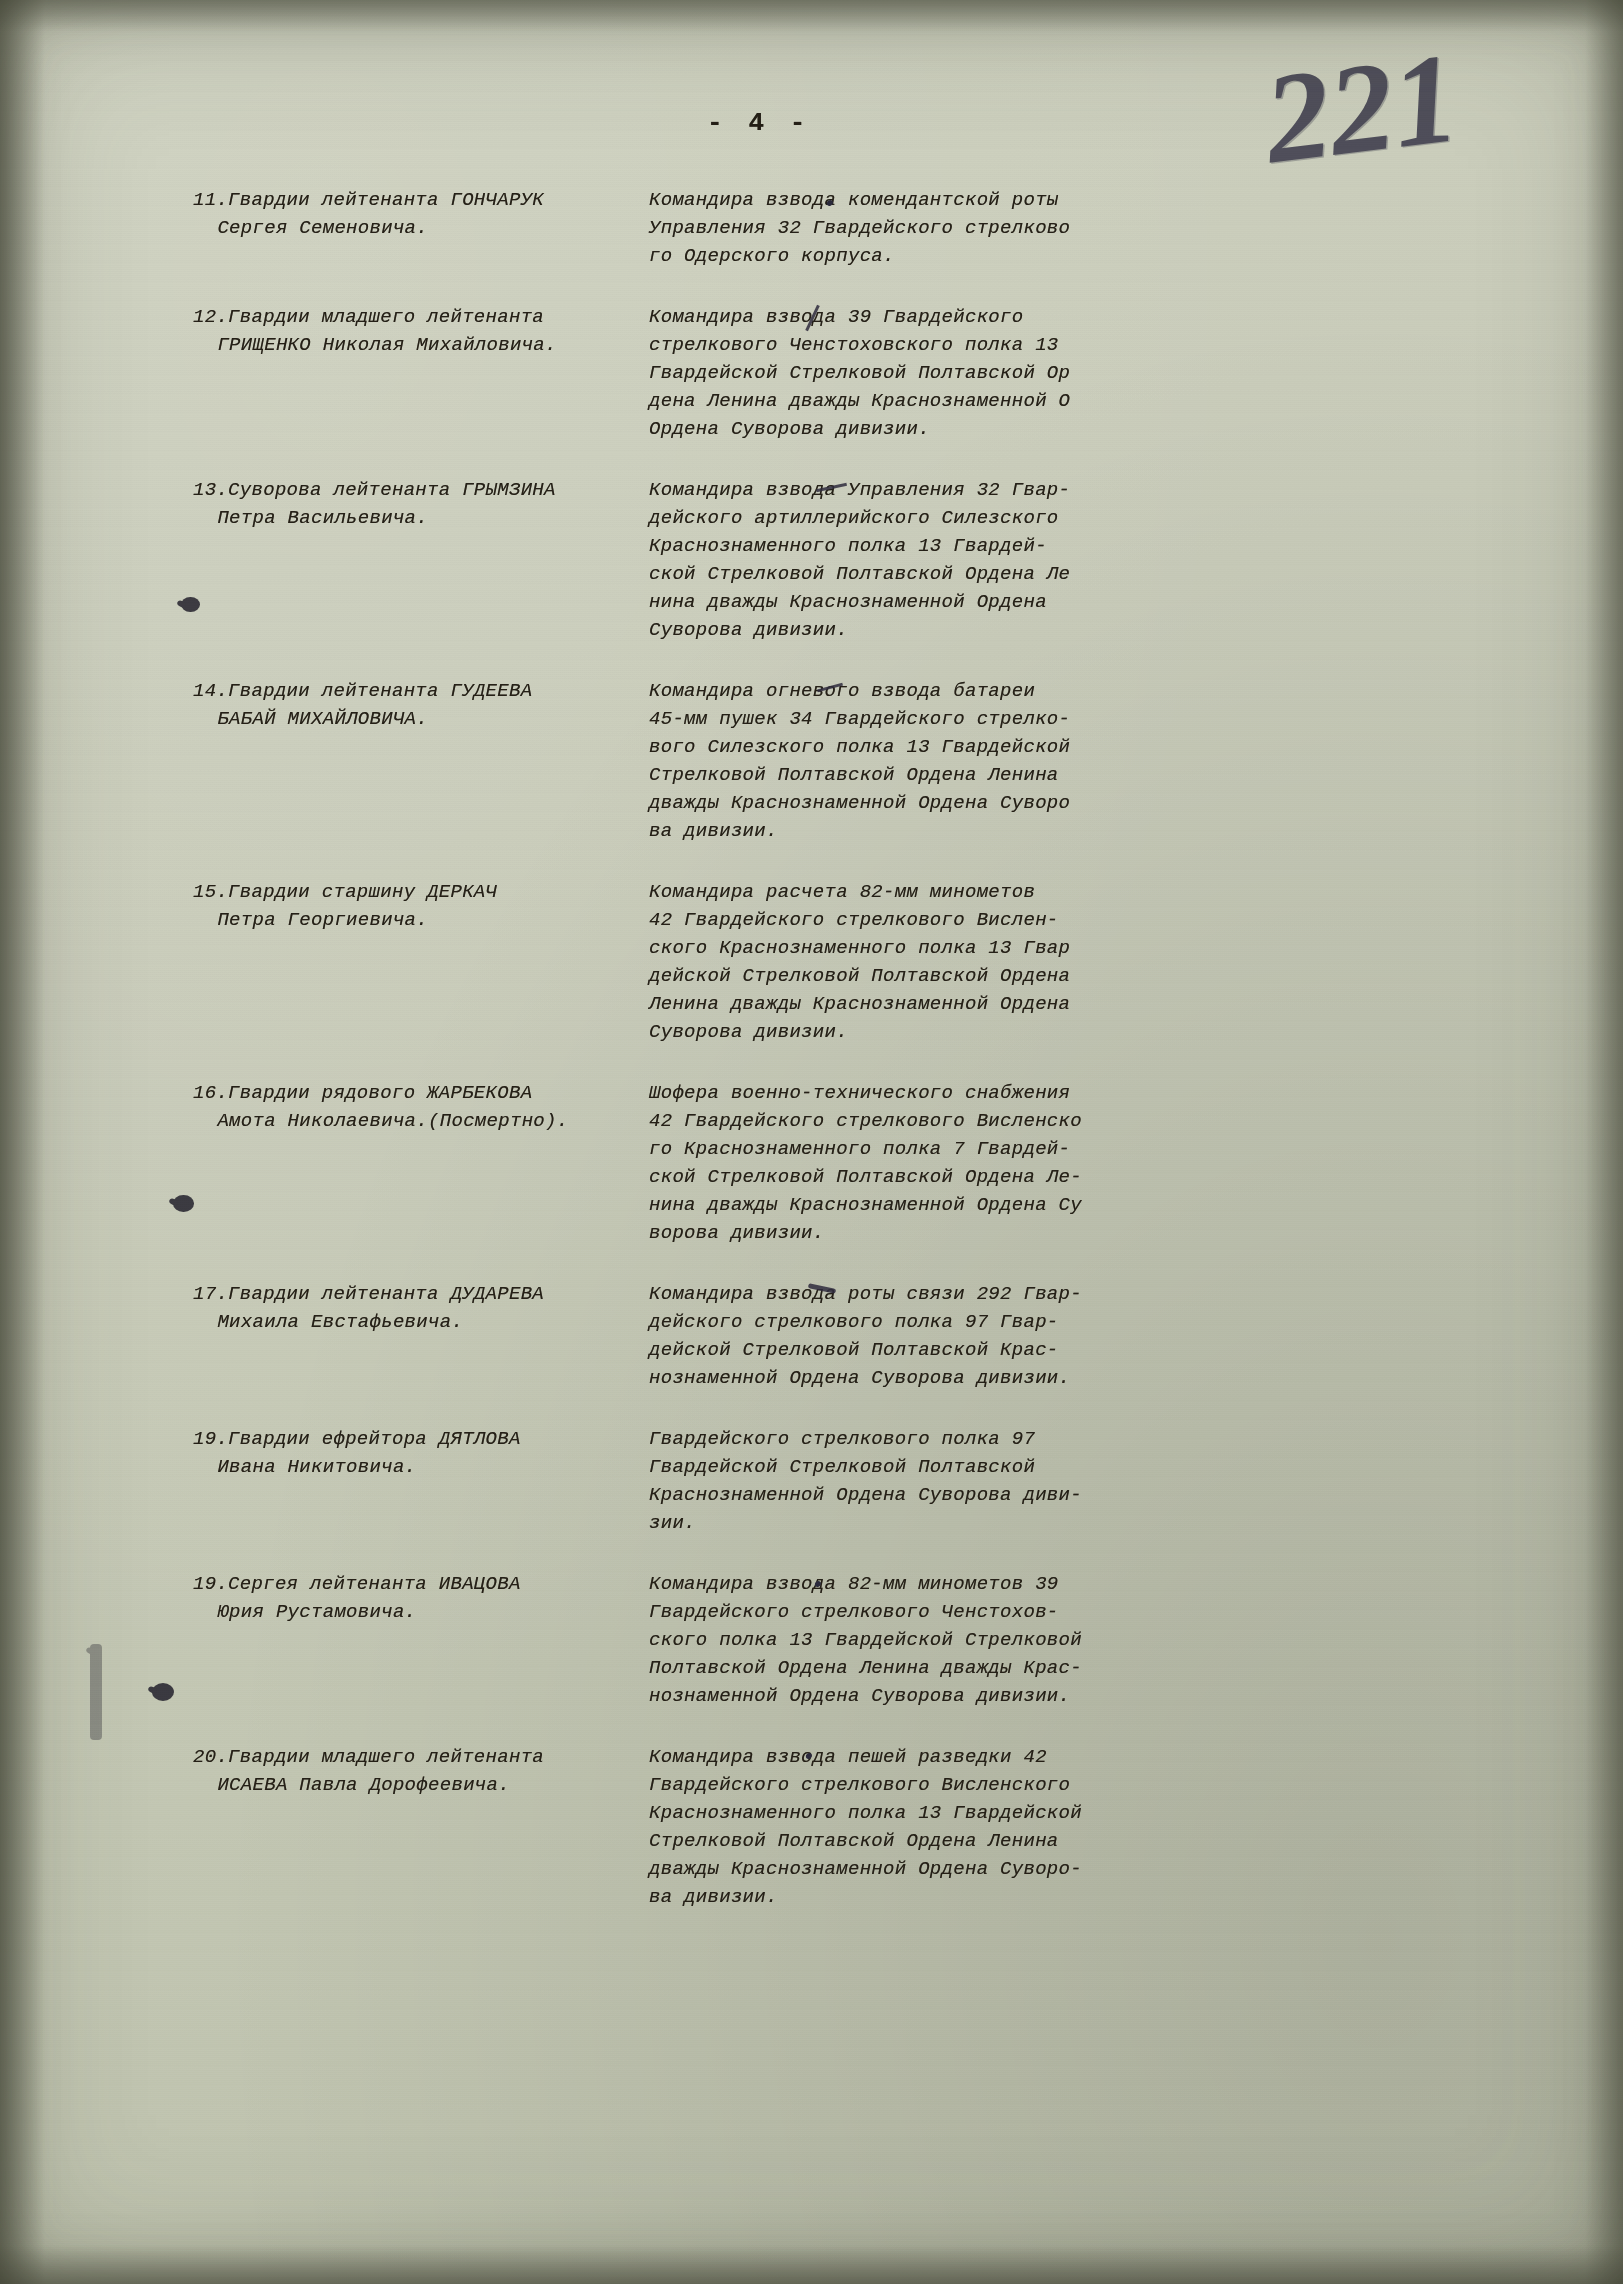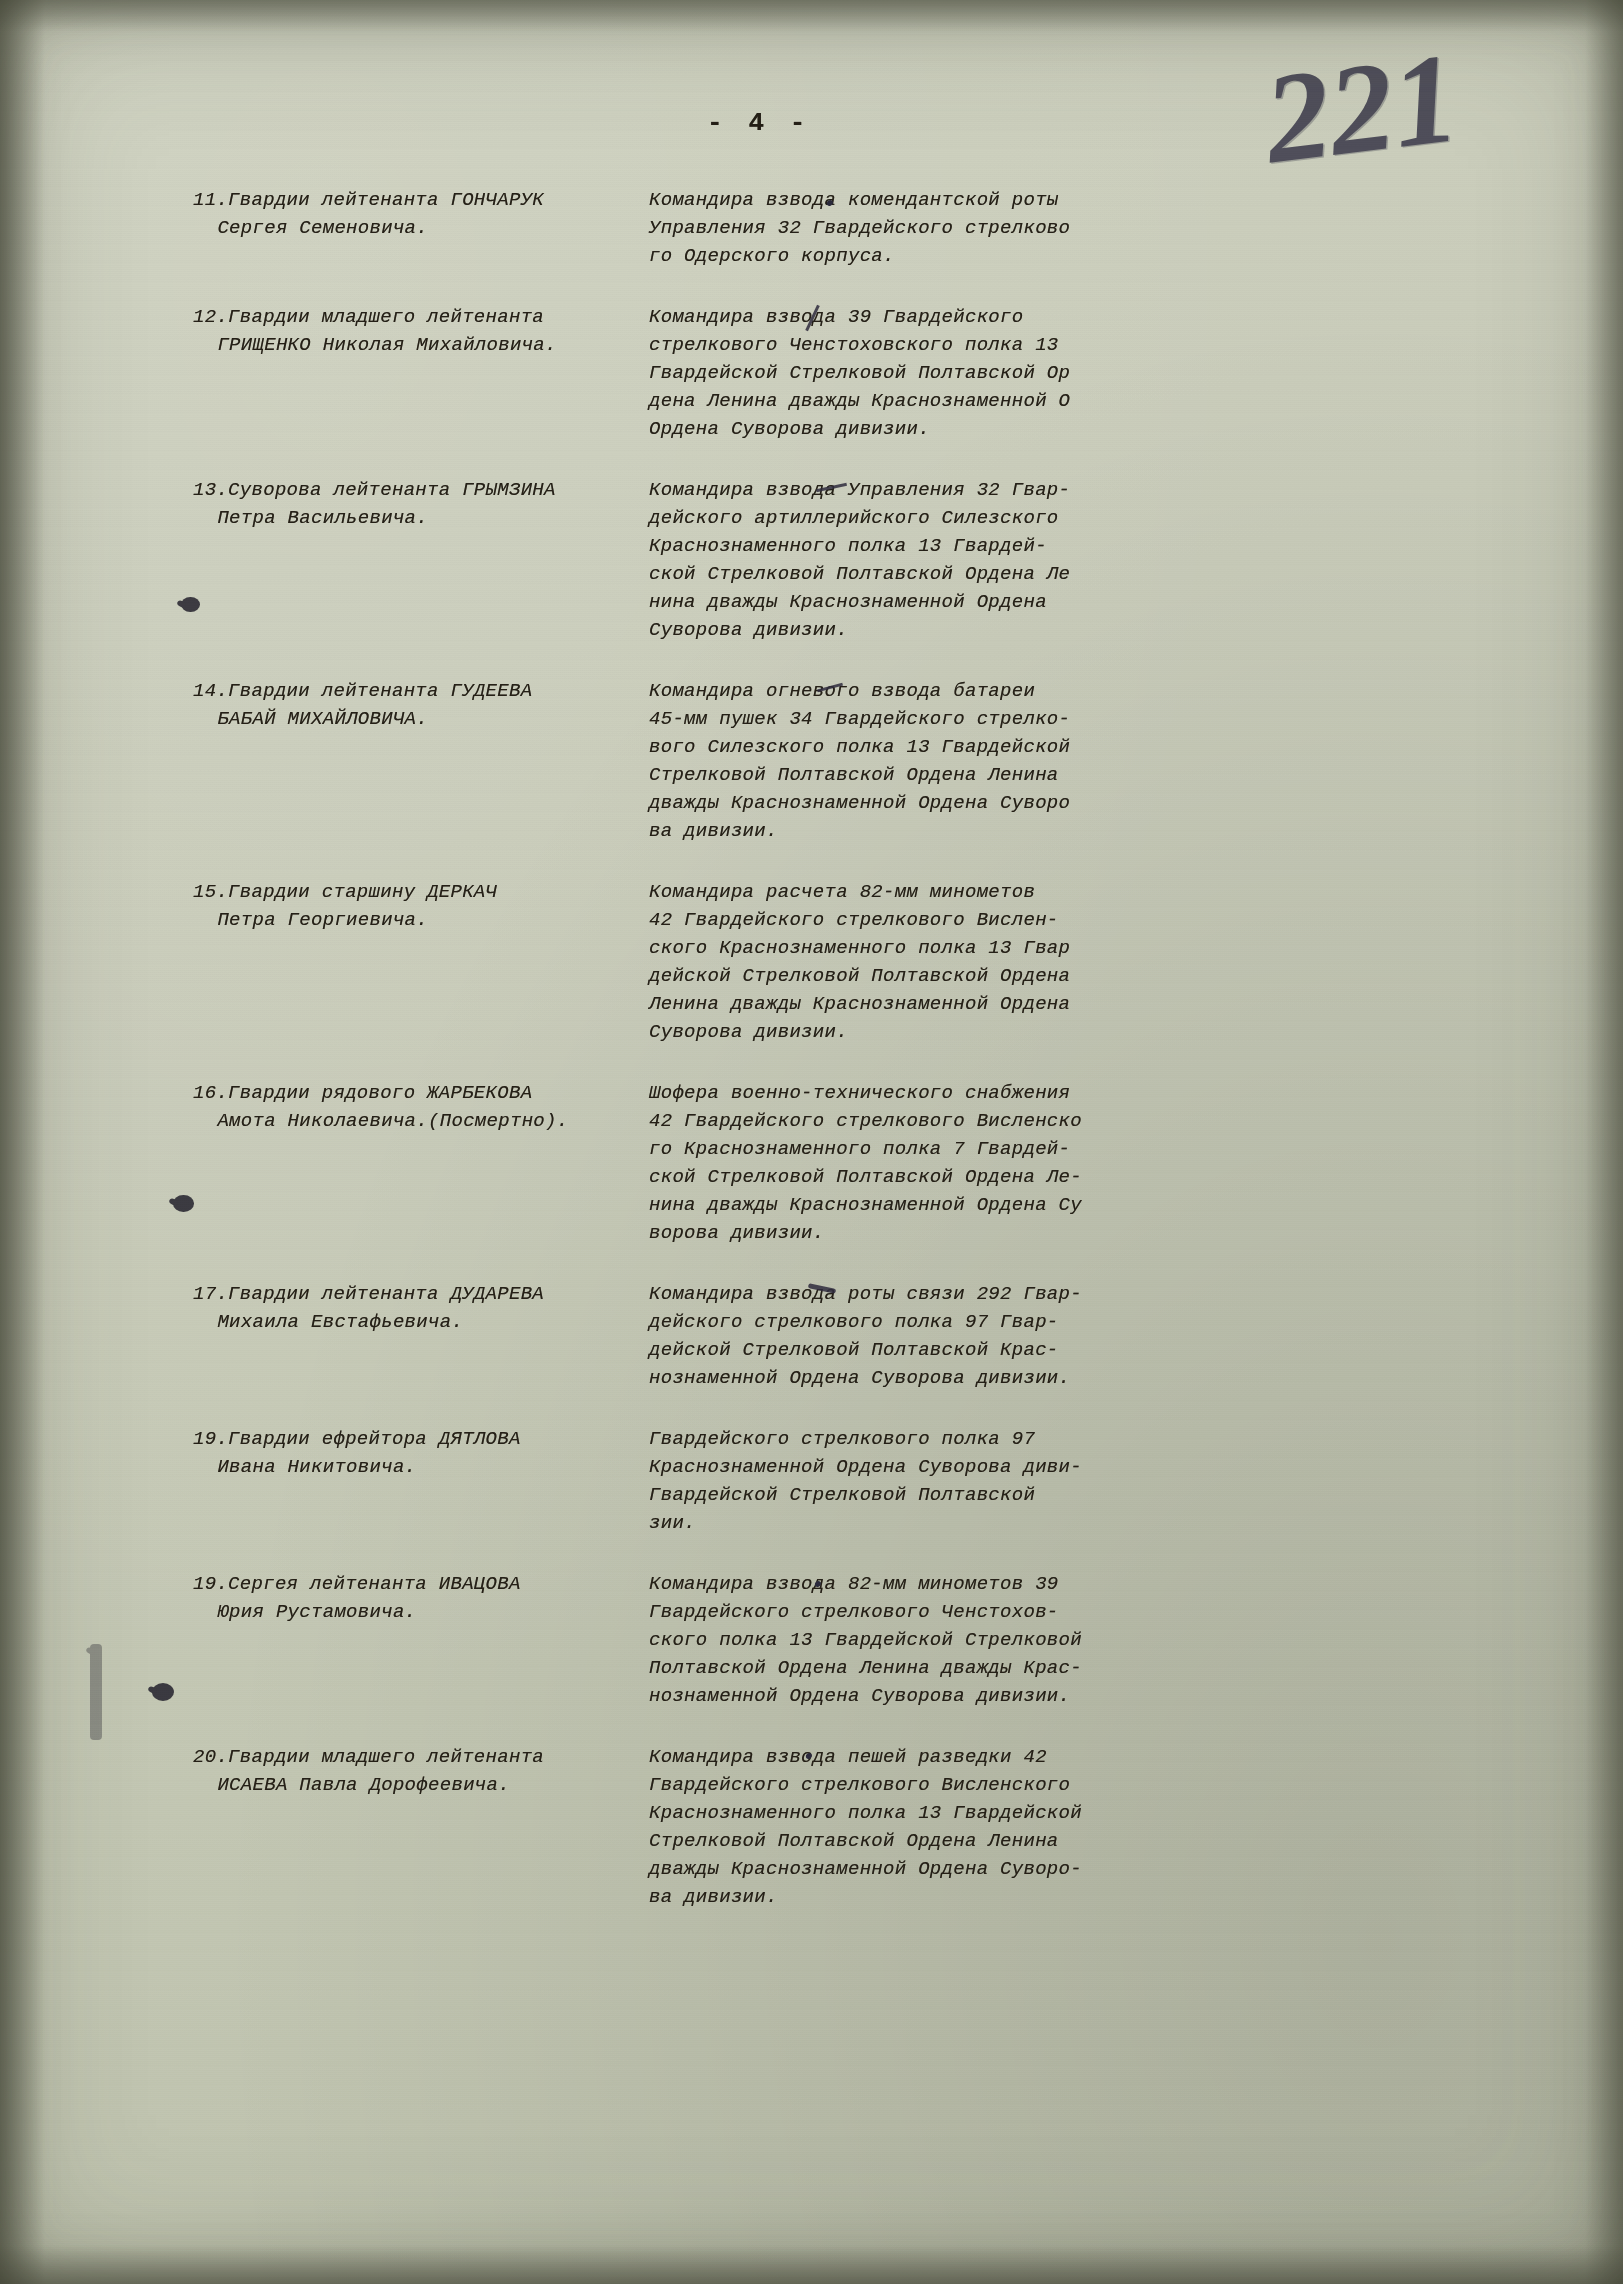--- a/index.html
+++ b/index.html
@@ -287,22 +287,22 @@
       <span class="pen" style="left:808px; top:6.4px; width:28px; height:5.1px; transform:rotate(12deg); border-radius:2.6px;"></span>
     </div>
 
     <div class="entry">
       <div class="col-left">
         <div class="typed line first"><span>19.</span><span>Гвардии ефрейтора ДЯТЛОВА</span></div>
         <div class="typed line cont">Ивана Никитовича.</div>
       </div>
       <div class="col-right">
         <div class="typed line">Гвардейского стрелкового полка 97</div>
+        <div class="typed line">Гвардейской Стрелковой Полтавской</div>
         <div class="typed line">Краснознаменной Ордена Суворова диви-</div>
-        <div class="typed line">Гвардейской Стрелковой Полтавской</div>
         <div class="typed line">зии.</div>
       </div>
     </div>
 
     <div class="entry">
       <div class="col-left">
         <div class="typed line first"><span>19.</span><span>Сергея лейтенанта ИВАЦОВА</span></div>
         <div class="typed line cont">Юрия Рустамовича.</div>
       </div>
       <div class="col-right">

